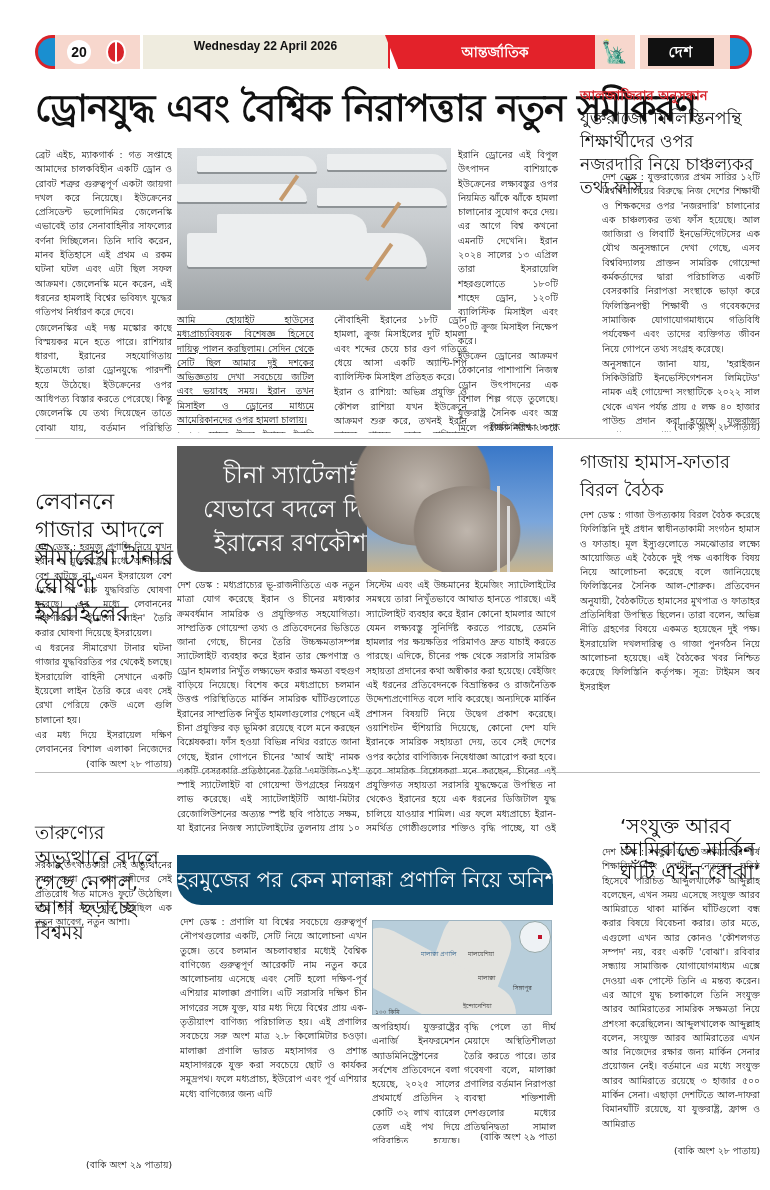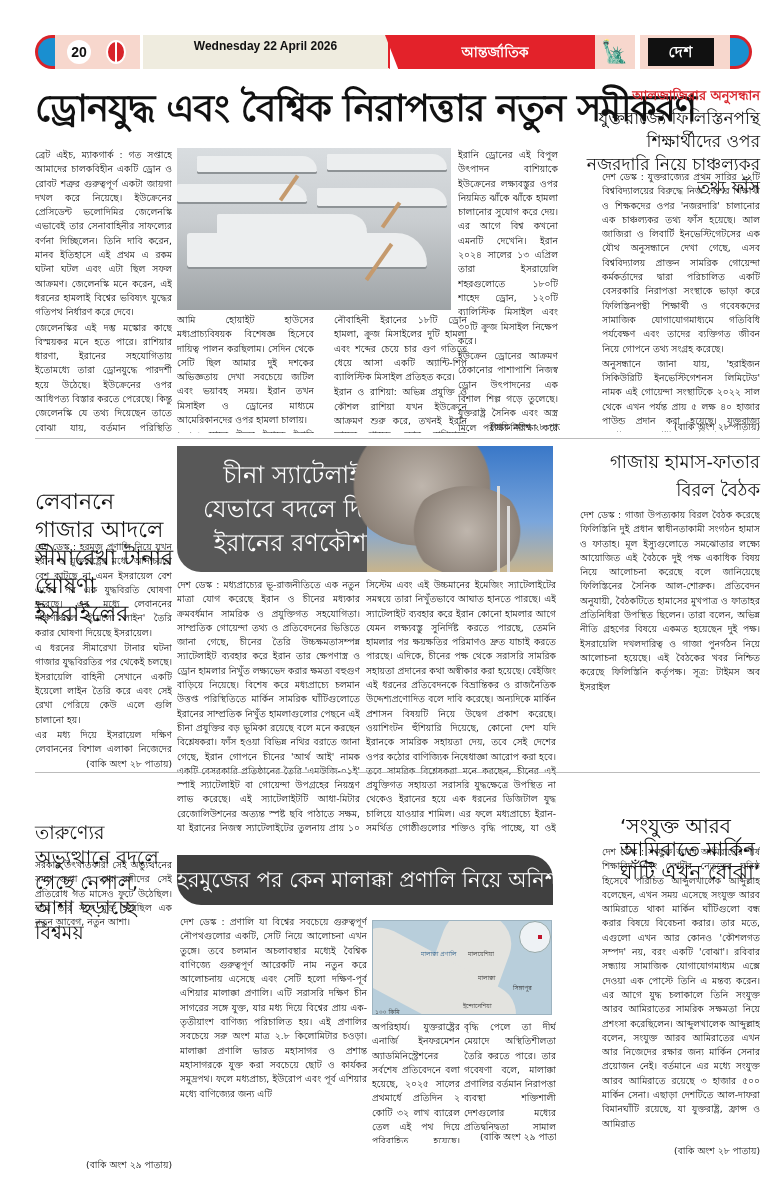--- a/index.html
+++ b/index.html
@@ -36,31 +36,31 @@
   .sub-story-head { position: absolute; font: 22px "DejaVu Sans", sans-serif; line-height: 28px; color: #111; margin-top: 40px; }
 
   
   .sat-box { position: absolute; top: 446px; left: 177px; width: 376px; height: 126px; background: #585858; border-radius: 0 0 0 24px; overflow: hidden; }
   .sat-head { position: absolute; top: 12px; left: 22px; width: 200px; color: #fff; font: 24px "DejaVu Sans", sans-serif; line-height: 34px; text-align: center; }
   .sat-img { position: absolute; top: 0; left: 190px; width: 190px; height: 126px; background: linear-gradient(180deg,#3a78c8 0%, #7aa6dc 60%, #c8b48c 100%); }
   .smoke { position: absolute; border-radius: 50%; background: radial-gradient(circle, #bfb6ad 0%, #8c8177 70%, rgba(140,129,119,0) 72%); }
   .tower { position: absolute; width: 3px; background: #ddd; }
 
   
-  .malacca-banner { position: absolute; top: 855px; left: 177px; width: 376px; height: 50px; background: #404040; border-radius: 0 24px 0 24px; color: #fff; font: 21px "DejaVu Sans", sans-serif; text-align: center; line-height: 50px; white-space: nowrap; }
+  .malacca-banner { position: absolute; top: 855px; left: 177px; width: 376px; height: 50px; background: #0c4a6e; border-radius: 0 24px 0 24px; color: #fff; font: 21px "DejaVu Sans", sans-serif; text-align: center; line-height: 50px; white-space: nowrap; }
   .map { position: absolute; top: 920px; left: 372px; width: 180px; height: 95px; background: #b8cedb; overflow: hidden; border: 1px solid #9db3c0; }
   .land { position: absolute; background: #e3e3df; }
   .map-label { position: absolute; font-size: 6px; color: #333; white-space: nowrap; }
   .globe { position: absolute; top: 0; right: 0; width: 32px; height: 32px; border-radius: 50%; background: #eef2f5; border: 1px solid #9aa; }
   .globe-dot { position: absolute; top: 13px; left: 18px; width: 4px; height: 4px; background: #c0132a; }
 
   .grey-panel { position: absolute; top: 848px; left: 177px; width: 383px; height: 295px; background: #ececec; z-index: -1; }
 
   .red-kicker { font: bold 13px "DejaVu Sans", sans-serif; color: #d8232a; }
-  .right-head { position: absolute; font: 17px "DejaVu Sans", sans-serif; line-height: 23px; text-align: right; color: #111; }
+  .right-head { position: absolute; font: 17px "DejaVu Sans", sans-serif; line-height: 23px; text-align: left; color: #111; }
 
   .rule { position: absolute; background: #bbb; }
 </style>
 </head>
 <body>
 
 <div class="hdr-left-cap"></div>
 <div class="hdr-pink"></div>
 <div class="page-num">20</div>
 <div class="logo-ball"></div>
@@ -88,21 +88,21 @@
   <div class="drone" style="top:6px;left:150px;width:120px;height:16px;"></div>
   <div class="drone" style="top:36px;left:0px;width:130px;height:18px;"></div>
   <div class="drone" style="top:40px;left:140px;width:130px;height:18px;"></div>
   <div class="drone" style="top:66px;left:40px;width:150px;height:20px;"></div>
   <div class="drone" style="top:85px;left:10px;width:240px;height:34px;"></div>
   <div class="prop" style="top:25px;left:110px;"></div>
   <div class="prop" style="top:52px;left:212px;"></div>
   <div class="prop" style="top:92px;left:200px;height:44px;"></div>
 </div>
 
-<div class="col" style="top:313px;left:177px;width:137px;height:120px;">
+<div class="col" style="top:313px;left:177px;width:137px;height:120px;text-decoration:underline;">
   <p>আমি হোয়াইট হাউসের মধ্যপ্রাচ্যবিষয়ক বিশেষজ্ঞ হিসেবে দায়িত্ব পালন করছিলাম। সেদিন থেকে সেটি ছিল আমার দুই দশকের অভিজ্ঞতায় দেখা সবচেয়ে জটিল এবং ভয়াবহ সময়। ইরান তখন মিসাইল ও ড্রোনের মাধ্যমে আমেরিকানদের ওপর হামলা চালায়।</p>
   <p>২০২৩ সালে উত্তর ইরাকে ইরানি শাহেদ ড্রোনের আঘাতে আহত হন মার্কিন সেনারা। এরপর ২০২৪ সালের জানুয়ারিতে জর্ডানে ইরানি ড্রোন হামলায় তিনজন আমেরিকান সৈন্য নিহত হন।</p>
 
 </div>
 <div class="col" style="top:313px;left:334px;width:133px;height:120px;">
   <p>নৌবাহিনী ইরানের ১৮টি ড্রোন হামলা, ক্রুজ মিসাইলের দুটি হামলা এবং শব্দের চেয়ে চার গুণ গতিতে ধেয়ে আসা একটি অ্যান্টি-শিপ ব্যালিস্টিক মিসাইল প্রতিহত করে।</p>
   <p>ইরান ও রাশিয়া: অভিন্ন প্রযুক্তি ও কৌশল রাশিয়া যখন ইউক্রেনে আক্রমণ শুরু করে, তখনই ইরান তাদের শাহেদ ড্রোন রাশিয়াকে সরবরাহ শুরু করে। পরে রাশিয়ায় কারখানা গড়ে তোলা হয়।</p>
 
 </div>
 <div class="col" style="top:148px;left:458px;width:100px;height:285px;">

